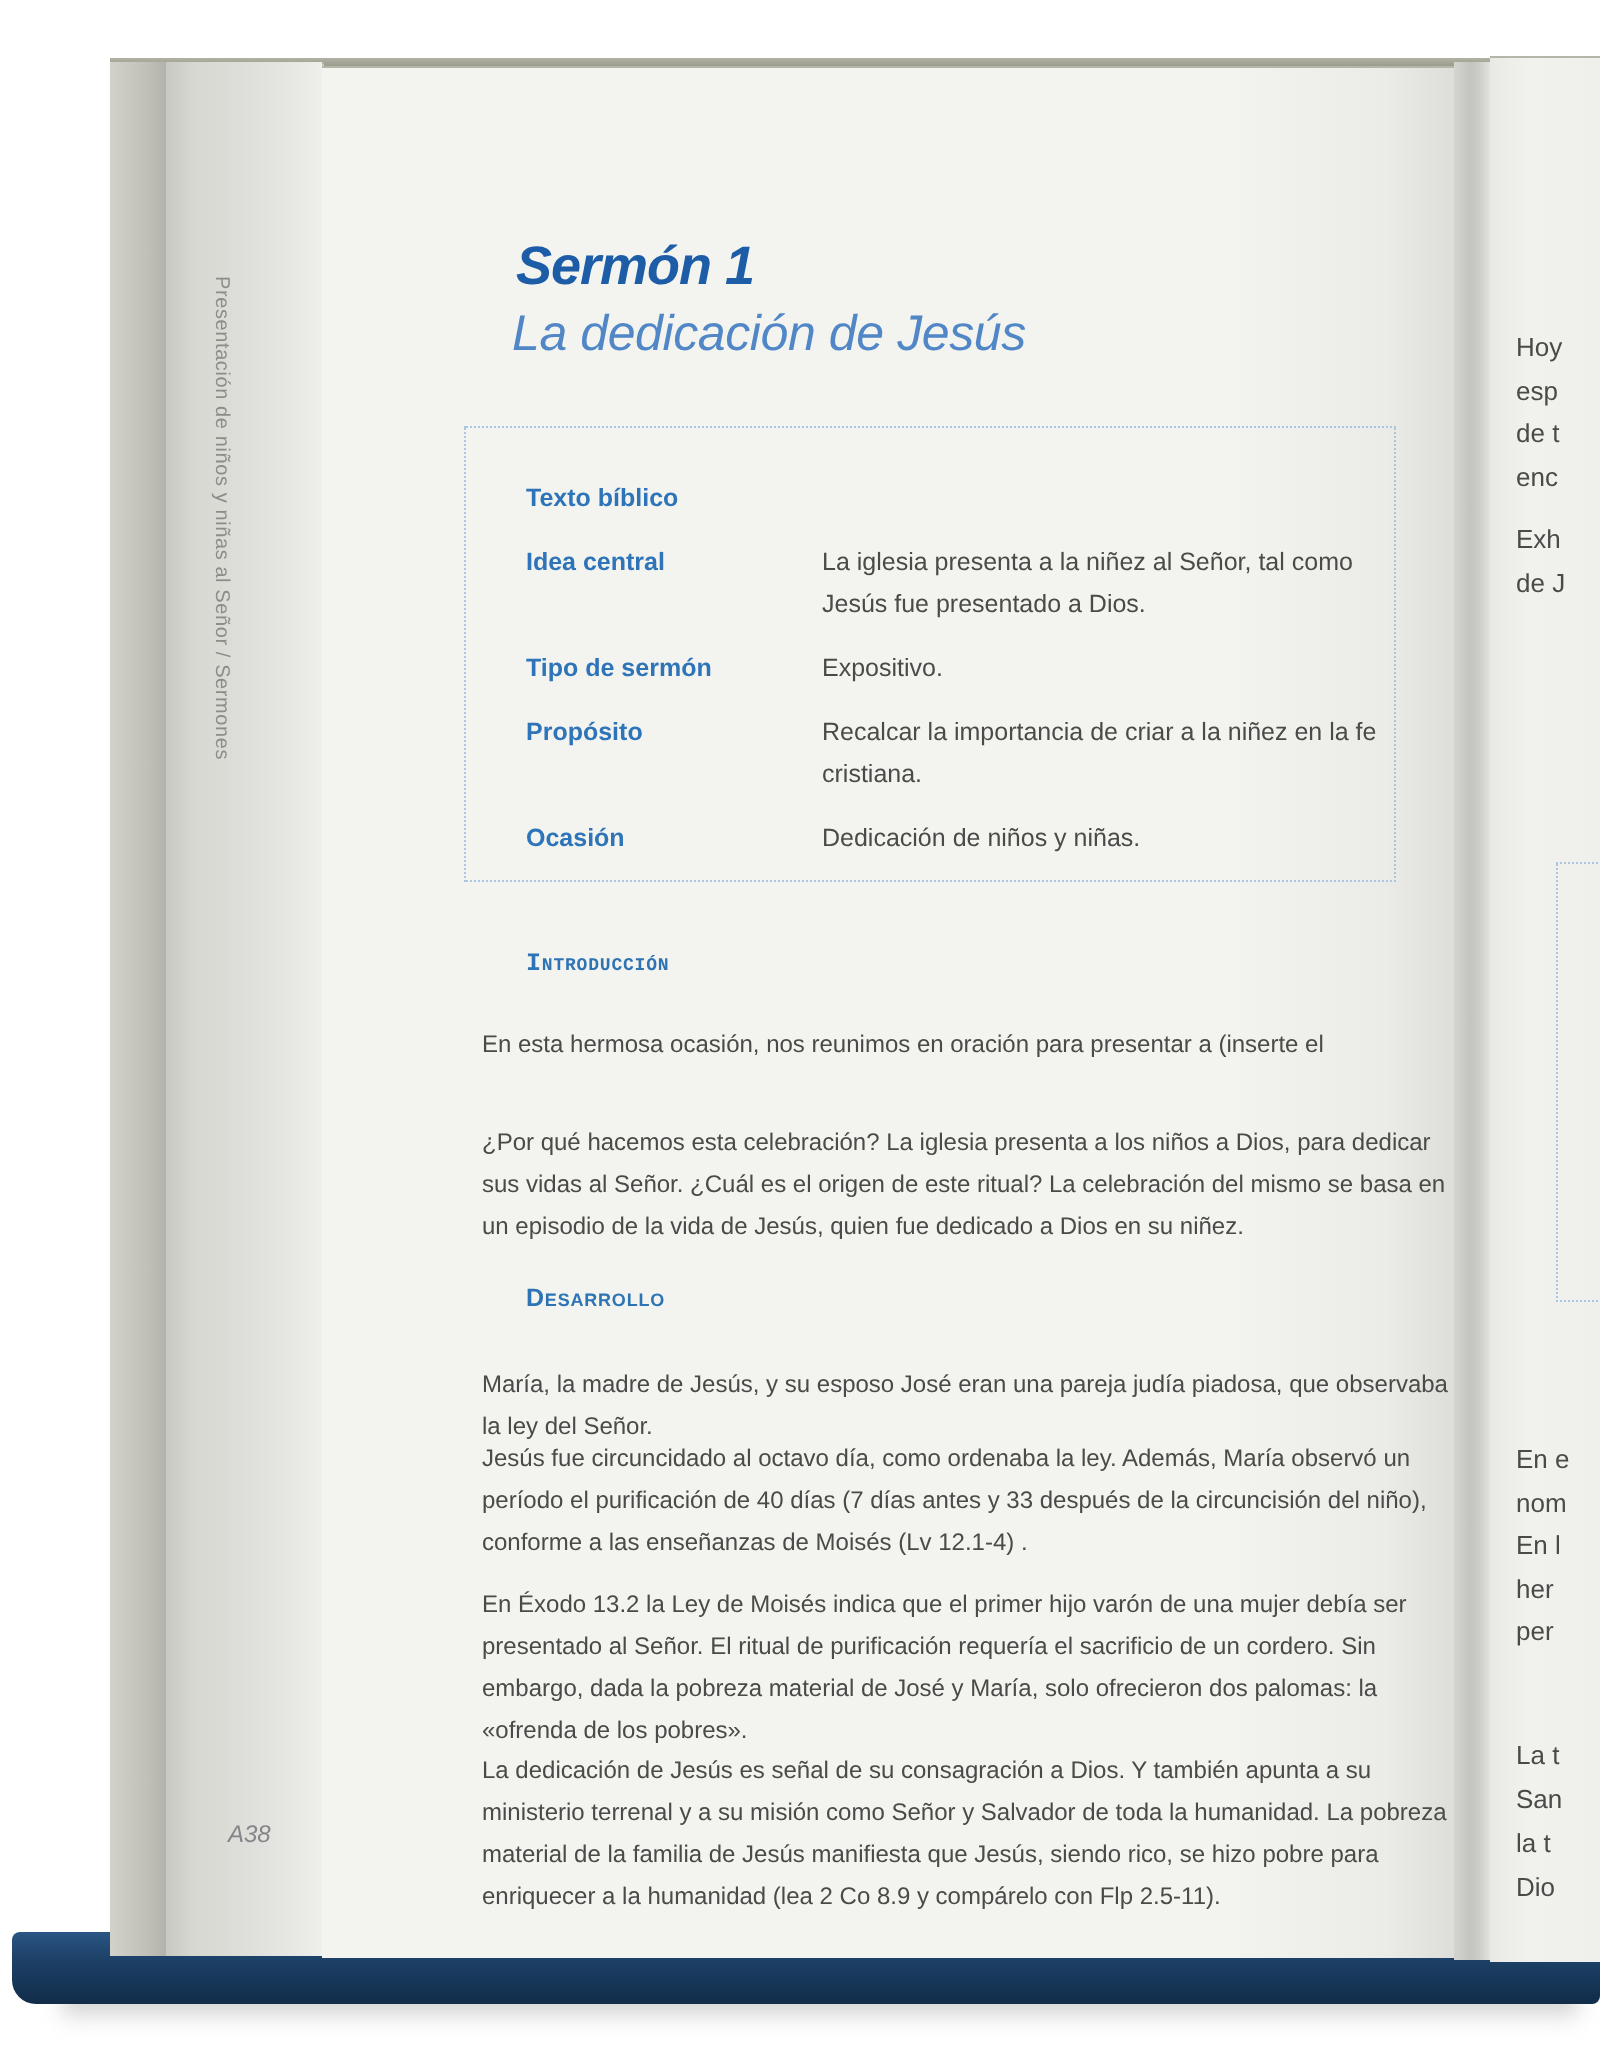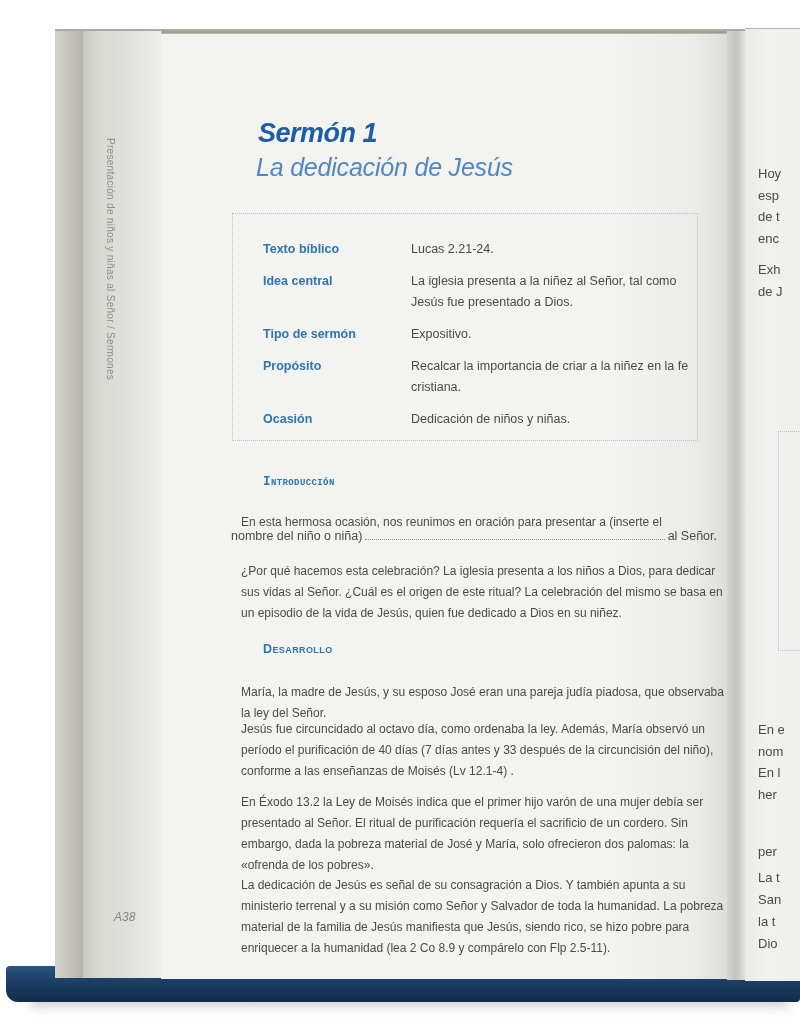--- a/index.html
+++ b/index.html
@@ -102,21 +102,21 @@
   .p5{top:748px;}
   .p6{top:831px;}
 
   
   .frag{
     position:absolute;left:13px;white-space:nowrap;
     font-size:13px;line-height:21px;color:#4a4a48;
   }
   .f0{top:134px;}.f1{top:156px;}.f2{top:177px;}.f3{top:199px;}
   .f4{top:230px;}.f5{top:252px;}
-  .f6{top:690px;}.f7{top:712px;}.f8{top:733px;}.f9{top:755px;}.f10{top:776px;margin-top:36px;}
+  .f6{top:690px;}.f7{top:712px;}.f8{top:733px;}.f9{top:755px;}.f10{top:776px;}
   .f11{top:838px;}.f12{top:860px;}.f13{top:882px;}.f14{top:904px;}
   .rbox{
     position:absolute;left:33px;top:402px;width:40px;height:218px;
     border-top:1px dotted #a9c6e3;border-left:1px dotted #a9c6e3;border-bottom:1px dotted #a9c6e3;
   }
 </style>
 </head>
 <body>
 
 <div class="photo">
@@ -131,21 +131,20 @@
     <div class="page-num">A38</div>
   </div>
 
   <div class="page-left">
     <h1 class="title">Sermón 1</h1>
     <h2 class="subtitle">La dedicación de Jesús</h2>
 
     <div class="infobox">
       <div class="irow">
         <div class="ilabel">Texto bíblico</div>
-        <div class="ivalue">Lucas 2.21-24.</div>
       </div>
       <div class="irow">
         <div class="ilabel">Idea central</div>
         <div class="ivalue">La iglesia presenta a la niñez al Señor, tal como Jesús fue presentado a Dios.</div>
       </div>
       <div class="irow">
         <div class="ilabel">Tipo de sermón</div>
         <div class="ivalue">Expositivo.</div>
       </div>
       <div class="irow">
@@ -154,25 +153,20 @@
       </div>
       <div class="irow">
         <div class="ilabel">Ocasión</div>
         <div class="ivalue">Dedicación de niños y niñas.</div>
       </div>
     </div>
 
     <div class="heading h-intro">Introducción</div>
 
     <p class="para p1l1">En esta hermosa ocasión, nos reunimos en oración para presentar a (inserte el</p>
-    <div class="fill-line">
-      <span>nombre del niño o niña)</span>
-      <span class="leader"></span>
-      <span>al Señor.</span>
-    </div>
     <p class="para p2">¿Por qué hacemos esta celebración? La iglesia presenta a los niños a Dios, para dedicar sus vidas al Señor. ¿Cuál es el origen de este ritual? La celebración del mismo se basa en un episodio de la vida de Jesús, quien fue dedicado a Dios en su niñez.</p>
 
     <div class="heading h-des">Desarrollo</div>
 
     <p class="para p3">María, la madre de Jesús, y su esposo José eran una pareja judía piadosa, que observaba la ley del Señor.</p>
     <p class="para p4">Jesús fue circuncidado al octavo día, como ordenaba la ley. Además, María observó un período el purificación de 40 días (7 días antes y 33 después de la circuncisión del niño), conforme a las enseñanzas de Moisés (Lv 12.1-4) .</p>
     <p class="para p5">En Éxodo 13.2 la Ley de Moisés indica que el primer hijo varón de una mujer debía ser presentado al Señor. El ritual de purificación requería el sacrificio de un cordero. Sin embargo, dada la pobreza material de José y María, solo ofrecieron dos palomas: la «ofrenda de los pobres».</p>
     <p class="para p6">La dedicación de Jesús es señal de su consagración a Dios. Y también apunta a su ministerio terrenal y a su misión como Señor y Salvador de toda la humanidad. La pobreza material de la familia de Jesús manifiesta que Jesús, siendo rico, se hizo pobre para enriquecer a la humanidad (lea 2 Co 8.9 y compárelo con Flp 2.5-11).</p>
   </div>
 

